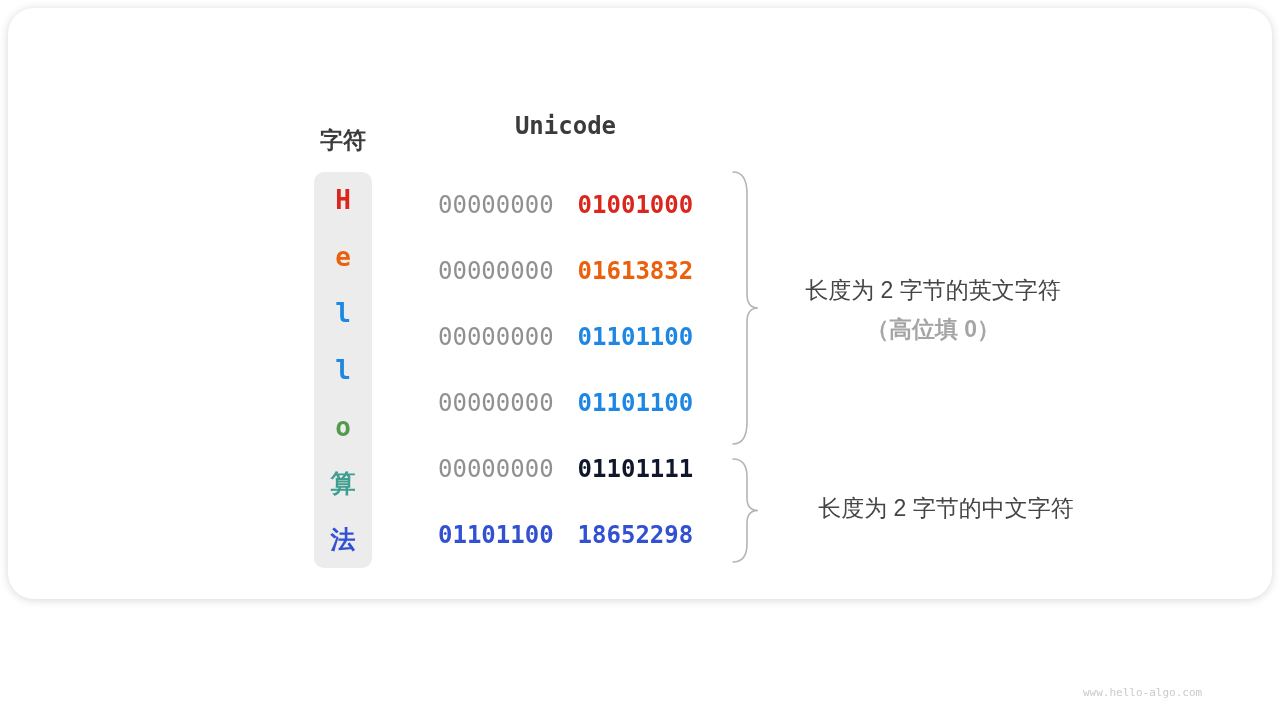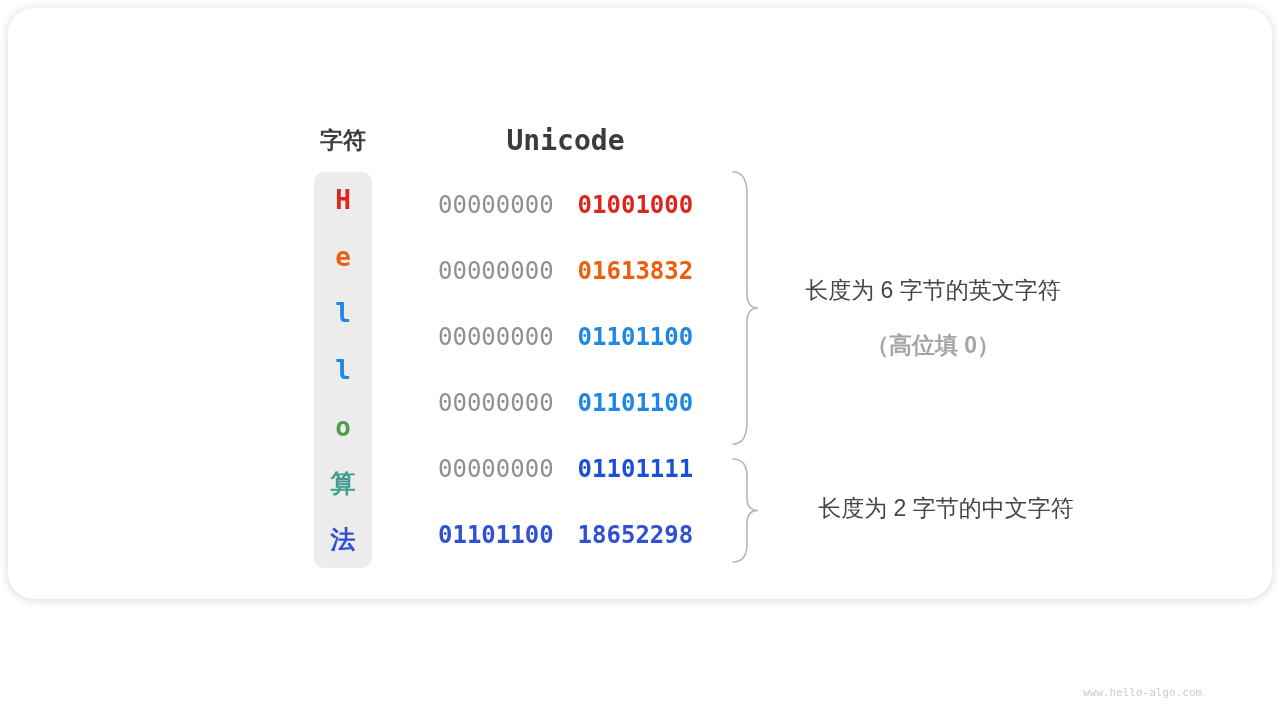--- a/index.html
+++ b/index.html
@@ -19,24 +19,24 @@
   .hdr-char {
     position: absolute;
     left: 306px; top: 117px; width: 58px;
     text-align: center;
     font-size: 23px; font-weight: 700;
     color: var(--header-text, #3b3b3b);
     white-space: nowrap;
   }
   .hdr-unicode {
     position: absolute;
-    left: 430px; top: 116px; width: 255px;
+    left: 430px; top: 104px; width: 255px;
     text-align: center;
     font-family: "DejaVu Sans Mono", monospace;
-    font-size: 28px; font-weight: 700;
+    font-size: 24px; font-weight: 700;
     color: var(--header-text, #3b3b3b);
   }
 
   .pill {
     position: absolute;
     left: 306px; top: 164px; width: 58px; height: 396px;
     background: var(--pill-bg, #ececec);
     border-radius: 10px;
     display: flex; flex-direction: column;
   }
@@ -80,21 +80,21 @@
     position: absolute;
     text-align: center;
     font-size: 23px;
     color: var(--ann-primary, #454545);
     line-height: 23px;
     white-space: nowrap;
   }
   .ann-1 { left: 758px; top: 271px; width: 334px; }
   .ann-2 { left: 768px; top: 489px; width: 340px; }
   .ann-line2 {
-    margin-top: 32px;
+    margin-top: 16px;
     color: var(--ann-secondary, #a5a5a5);
     font-weight: 700;
   }
 
   .watermark {
     position: absolute;
     left: 1075px; top: 678px;
     font-family: "DejaVu Sans Mono", monospace;
     font-size: 11px;
     color: var(--watermark, #cbcbcb);
@@ -132,38 +132,38 @@
         <div class="bin-row">
           <span class="byte b-gray" style="color: rgb(144, 144, 144);">00000000</span>
           <span class="byte b-bold" style="color: rgb(29, 135, 227);">01101100</span>
         </div>
         <div class="bin-row">
           <span class="byte b-gray" style="color: rgb(144, 144, 144);">00000000</span>
           <span class="byte b-bold" style="color: rgb(29, 135, 227);">01101100</span>
         </div>
         <div class="bin-row">
           <span class="byte b-gray" style="color: rgb(144, 144, 144);">00000000</span>
-          <span class="byte b-bold" style="color: #1d4ed8;">01101111</span>
+          <span class="byte b-bold" style="color: #0f172a;">01101111</span>
         </div>
         <div class="bin-row">
           <span class="byte b-bold" style="color: rgb(50, 80, 210);">01101100</span>
           <span class="byte b-bold" style="color: rgb(50, 80, 210);">18652298</span>
         </div>
       </div>
 
     <svg class="brace brace-1" width="30" height="276" viewBox="0 0 30 276">
       <path d="M 3 2 C 13 2 17 10 17 24 L 17 124 C 17 133 20 138 28 138 C 20 138 17 143 17 152 L 17 252 C 17 266 13 274 3 274"></path>
     </svg>
 
     <svg class="brace brace-2" width="30" height="107" viewBox="0 0 30 107">
       <path d="M 3 2 C 13 2 17 9 17 20 L 17 41 C 17 48 20 53.5 28 53.5 C 20 53.5 17 59 17 66 L 17 87 C 17 98 13 105 3 105"></path>
     </svg>
 
     <div class="ann ann-1">
-      <div class="ann-line1">长度为 6 字节的英文字符</div>
+      <div class="ann-line1">长度为 2 字节的英文字符</div>
       <div class="ann-line2">（高位填 0）</div>
     </div>
 
     <div class="ann ann-2">
       <div class="ann-line1">长度为 2 字节的中文字符</div>
     </div>
 
     <div class="watermark">www.hello-algo.com</div>
   </div>
 </div>

